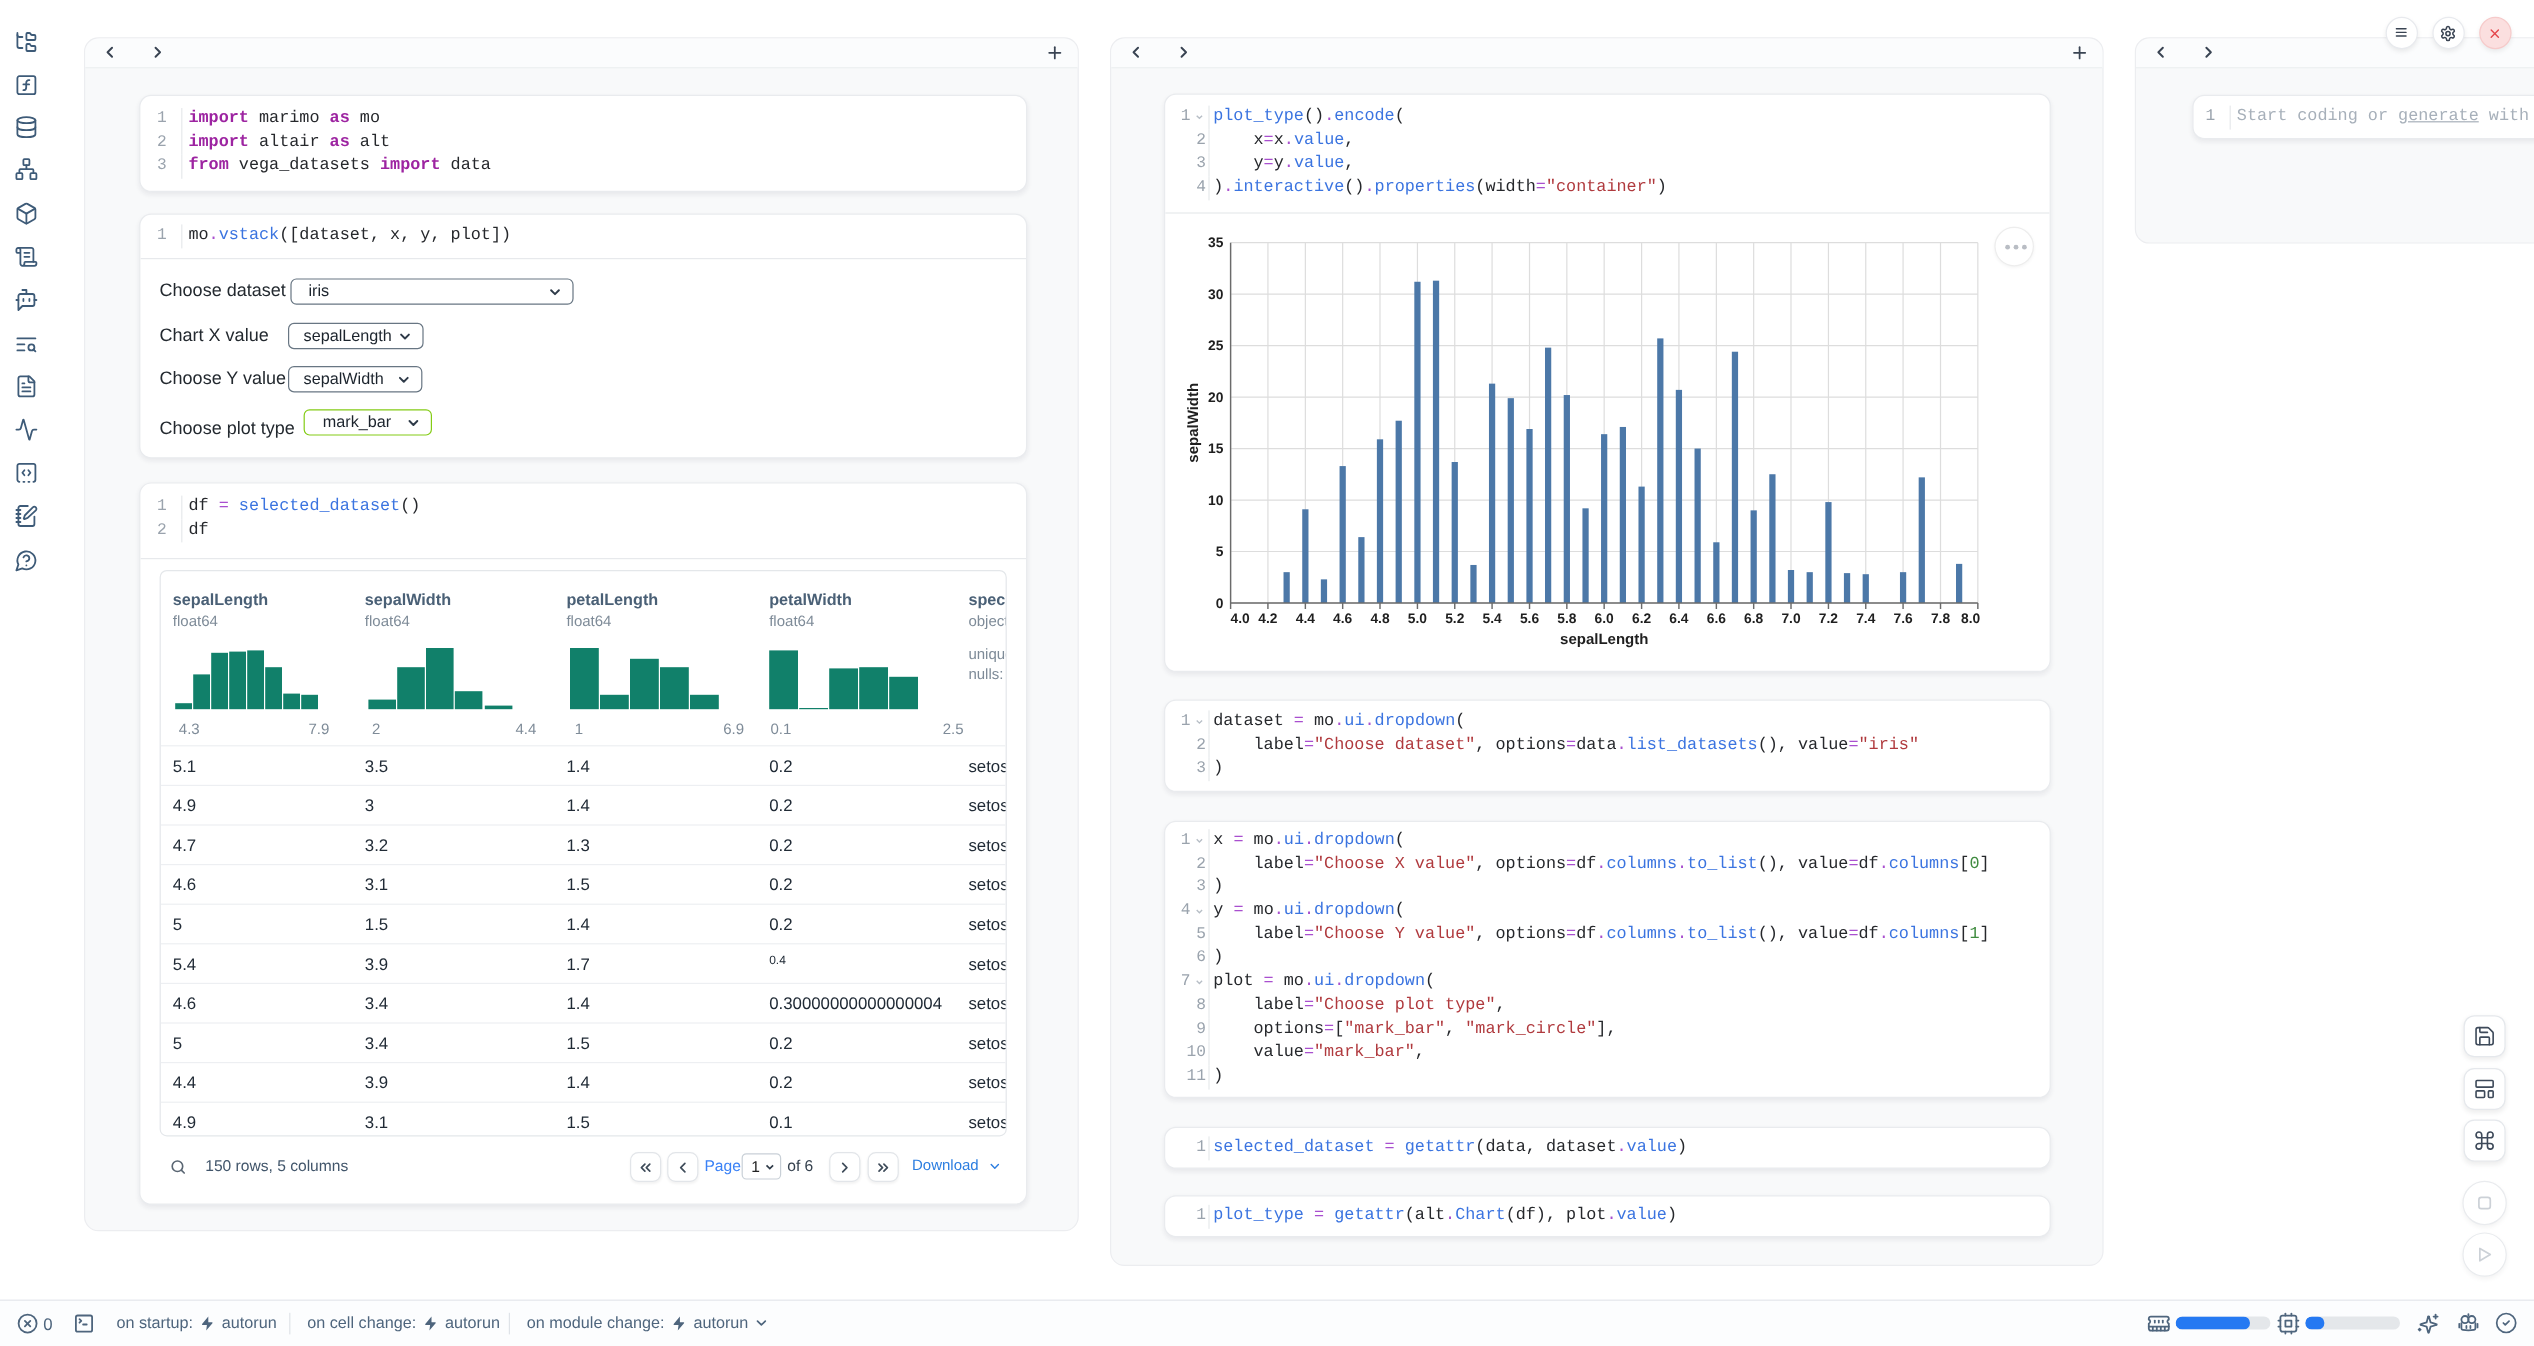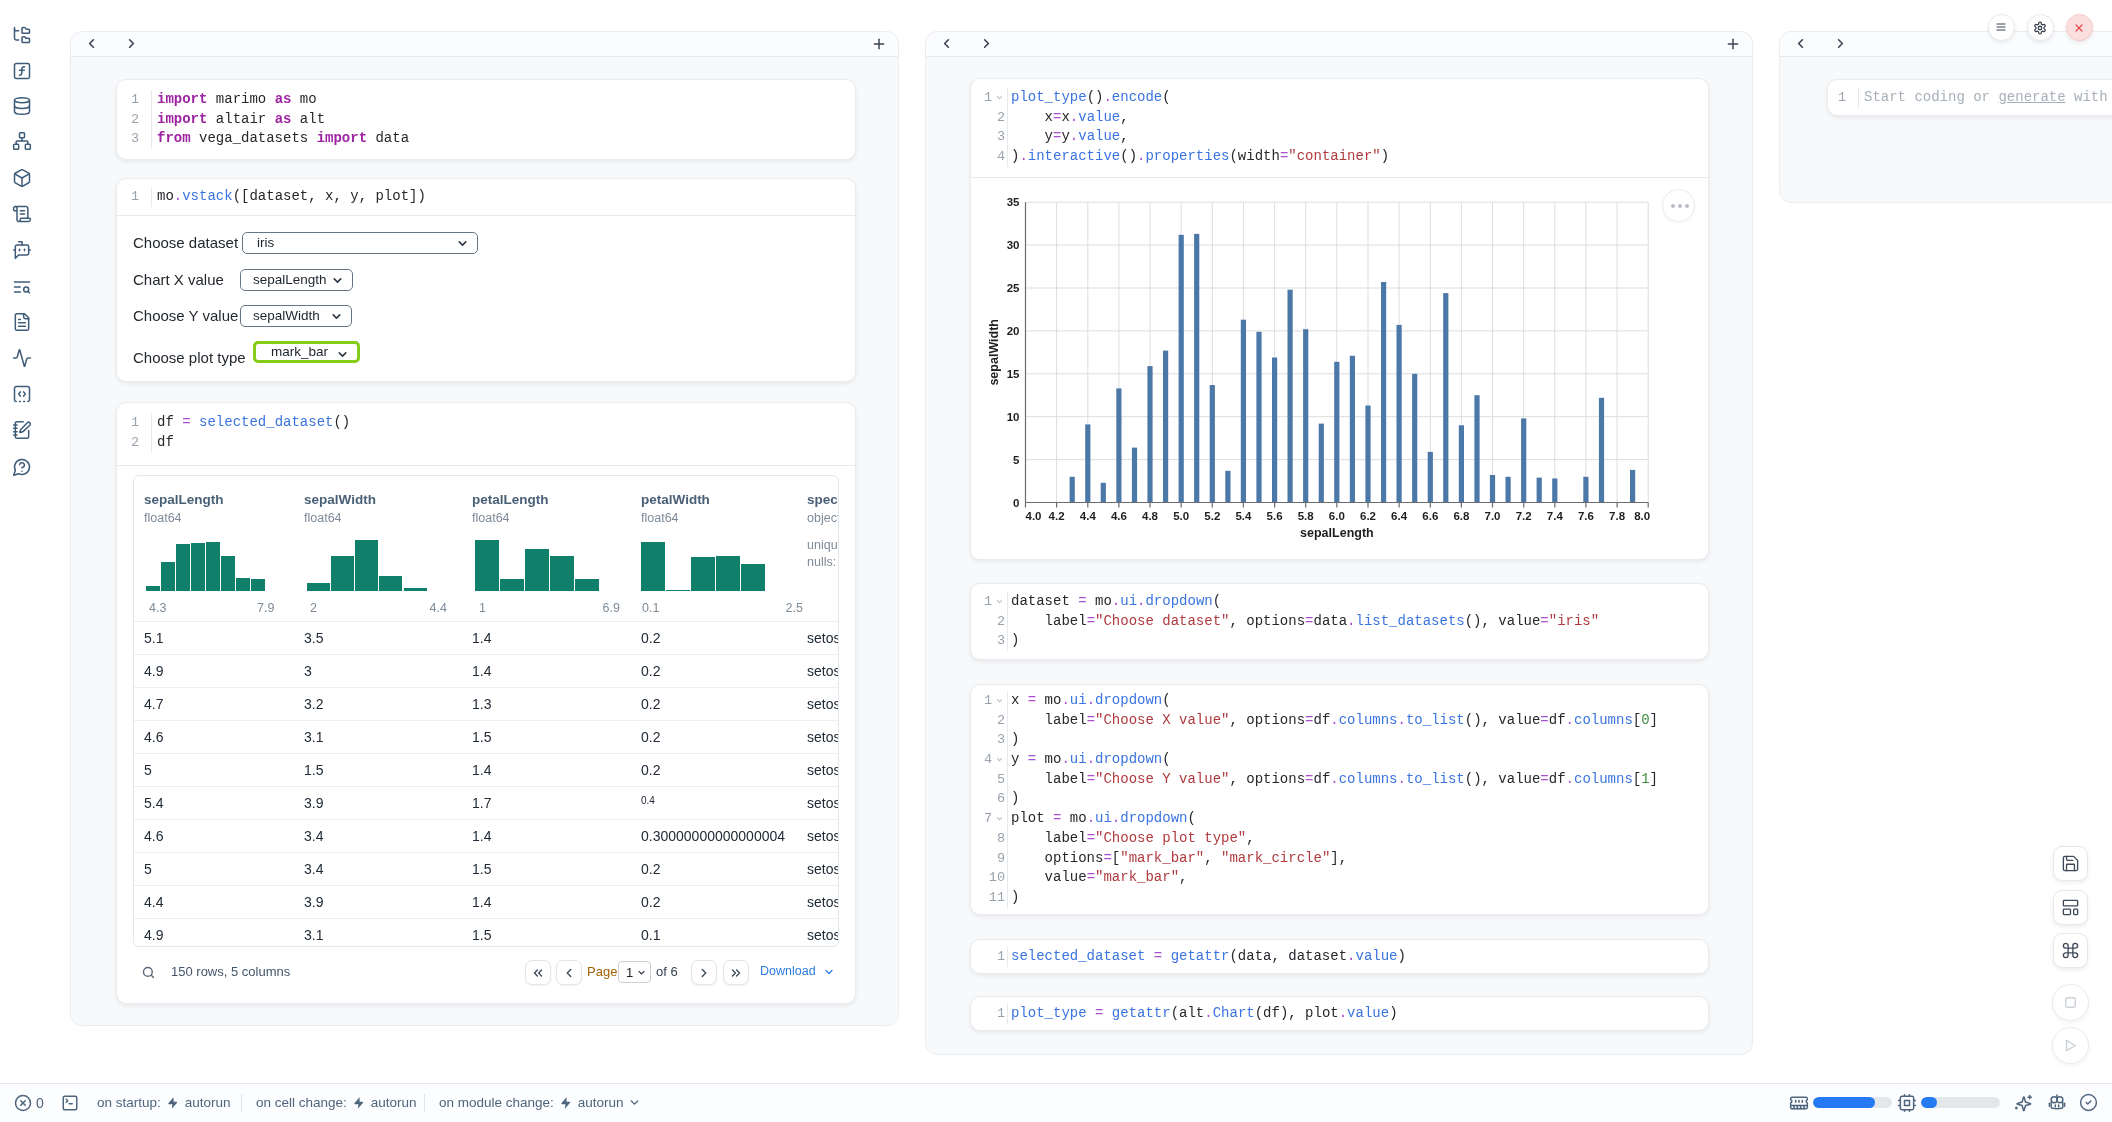--- a/index.html
+++ b/index.html
@@ -165,21 +165,21 @@
     <svg width="13" height="13" viewBox="0 0 24 24" fill="none" stroke="#2f3b49" stroke-width="3" stroke-linecap="round" stroke-linejoin="round" style="position:absolute;right:8px;top:4px">
       <path d="m6 9 6 6 6-6"></path>
     </svg>
   </div>
 <div class="abs" style="left:240px;top:305.2px;width:112px;height:22px;border:1px solid #687683;border-radius:5px;background:#fff">
     <span style="position:absolute;left:12px;top:50%;transform:translateY(-54%);font-size:13.5px;color:#1c242d">sepalWidth</span>
     <svg width="13" height="13" viewBox="0 0 24 24" fill="none" stroke="#2f3b49" stroke-width="3" stroke-linecap="round" stroke-linejoin="round" style="position:absolute;right:8px;top:4px">
       <path d="m6 9 6 6 6-6"></path>
     </svg>
   </div>
-<div class="abs" style="left:253px;top:341.4px;width:107px;height:22px;border:3px solid #84cc16;border-radius:5px;background:#fff">
+<div class="abs" style="left:253px;top:341.4px;width:107px;height:22px;border:1px solid #84cc16;border-radius:5px;background:#fff">
     <span style="position:absolute;left:15px;top:50%;transform:translateY(-54%);font-size:13.5px;color:#1c242d">mark_bar</span>
     <svg width="13" height="13" viewBox="0 0 24 24" fill="none" stroke="#2f3b49" stroke-width="3" stroke-linecap="round" stroke-linejoin="round" style="position:absolute;right:8px;top:4px">
       <path d="m6 9 6 6 6-6"></path>
     </svg>
   </div>
 <div class="cell" style="left:116px;top:402px;width:740px;height:602px;">
     <div style="padding-top:10px">
       <div class="code c1"><div class="lnrow"><div class="lno" style="width:22px">1</div><div class="lsep"></div><div class="lco">df <span class="o">=</span> <span class="f">selected_dataset</span>()</div></div><div class="lnrow"><div class="lno" style="width:22px">2</div><div class="lsep"></div><div class="lco">df</div></div></div>
       <div style="position:absolute;left:0;right:0;top:62px;height:1px;background:#e7e9ec"></div>
     </div>
@@ -298,21 +298,21 @@
     <svg style="margin:5px auto 0" width="14" height="14" viewBox="0 0 24 24" fill="none" stroke="#3f4c5a" stroke-width="2.4" stroke-linecap="round" stroke-linejoin="round">
       <path d="m11 17-5-5 5-5"></path>
       <path d="m18 17-5-5 5-5"></path>
     </svg>
   </div>
 <div class="abs" style="left:556px;top:959.5px;width:26px;height:25px;border:1px solid #e2e5e9;border-radius:7px;background:#fff;box-shadow:0 1px 2px rgba(0,0,0,.05)">
     <svg style="margin:5px auto 0" width="14" height="14" viewBox="0 0 24 24" fill="none" stroke="#3f4c5a" stroke-width="2.4" stroke-linecap="round" stroke-linejoin="round">
       <path d="m15 18-6-6 6-6"></path>
     </svg>
   </div>
-<div class="abs" style="left:587px;top:964px;font-size:13px;color:#a16207">Page</div>
+<div class="abs" style="left:587px;top:964px;font-size:13px;color:#3b82f6">Page</div>
 <div class="abs" style="left:618px;top:961px;width:33px;height:22px;border:1px solid #c9d0d7;border-radius:4px;background:#fff">
     <span style="position:absolute;left:7px;top:3px;font-size:13px;color:#222">1</span>
     <svg style="position:absolute;right:3px;top:5px" width="11" height="11" viewBox="0 0 24 24" fill="none" stroke="#2f3b49" stroke-width="3">
       <path d="m6 9 6 6 6-6"></path>
     </svg>
   </div>
 <div class="abs" style="left:656px;top:964px;font-size:13px;color:#35414e;white-space:nowrap">of 6</div>
 <div class="abs" style="left:691px;top:959.5px;width:26px;height:25px;border:1px solid #e2e5e9;border-radius:7px;background:#fff;box-shadow:0 1px 2px rgba(0,0,0,.05)">
     <svg style="margin:5px auto 0" width="14" height="14" viewBox="0 0 24 24" fill="none" stroke="#3f4c5a" stroke-width="2.4" stroke-linecap="round" stroke-linejoin="round">
       <path d="m9 18 6-6-6-6"></path>

